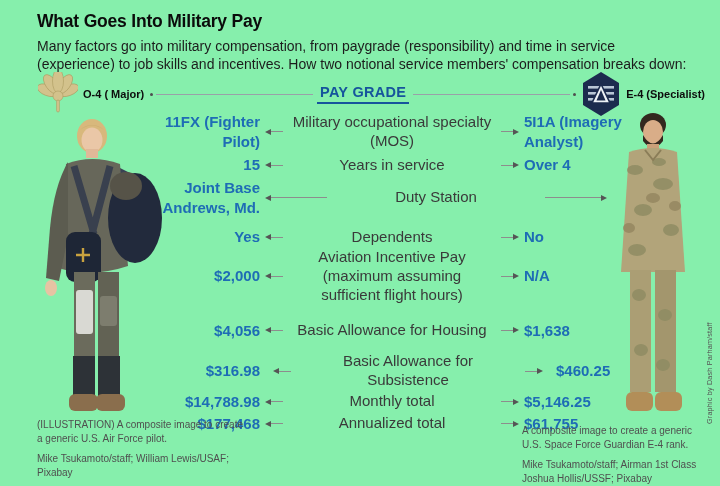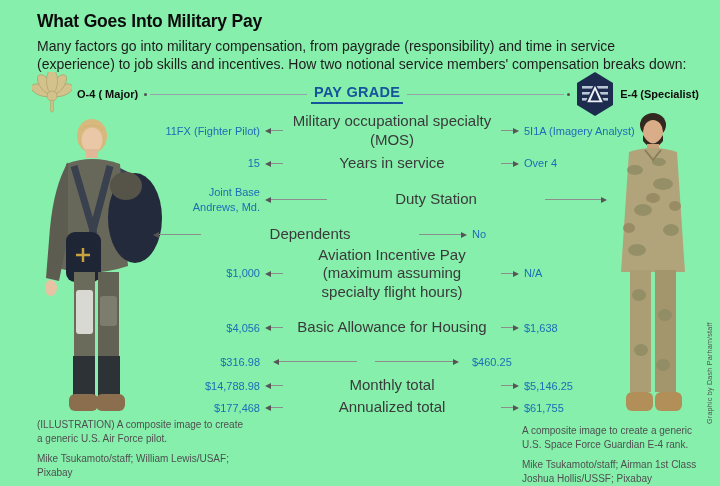--- a/index.html
+++ b/index.html
@@ -5,40 +5,40 @@
   html,body{margin:0;padding:0;background:#fff;}
   .page{position:relative;width:720px;height:486px;background:#86efac;overflow:hidden;
         font-family:"Liberation Sans",sans-serif;color:#111;}
 
   .title{position:absolute;left:37px;top:11px;font-size:17.5px;font-weight:bold;
          letter-spacing:-0.2px;color:#0b0b0b;margin:0;}
   .subtitle{position:absolute;left:37px;top:37px;width:652px;font-size:14px;
             line-height:1.32;color:#1c1c1c;margin:0;}
 
   
-  .pgbar{position:absolute;left:30px;top:72px;width:672px;height:44px;
+  .pgbar{position:absolute;left:36px;top:72px;width:672px;height:44px;
          display:flex;align-items:center;}
   .pgbar .rank-label{font-size:11px;font-weight:bold;color:#0d0d0d;white-space:nowrap;margin:0 3px;}
   .pgbar .dot{width:3px;height:3px;border-radius:50%;background:#4f4f4f;margin:0 3px;flex:none;}
   .pgbar .ln{flex:1;height:1px;background:#9aa0a8;}
   .paygrade{font-size:14.5px;font-weight:bold;color:#16549c;letter-spacing:.3px;
             border-bottom:2px solid #16549c;padding:0 3px 2px;margin:0 4px;white-space:nowrap;}
   .insig{flex:none;margin:0 2px;}
 
   
   .compare{position:absolute;left:148px;top:112px;width:464px;}
   .row{display:flex;align-items:center;min-height:22px;}
   .row:nth-child(2){margin-top:3px;}
-  .row:nth-child(3){margin-top:10px;min-height:30px;}
+  .row:nth-child(3){margin-top:2px;min-height:30px;}
   .row:nth-child(4){margin-top:9px;}
   .row:nth-child(6){margin-top:4px;min-height:44px;}
   .row:nth-child(7){min-height:24px;gap:8px;}
   .row:nth-child(8){margin-top:1px;}
   .row:nth-child(10){margin-top:3px;}
-  .val{width:112px;font-size:11px;font-weight:normal;color:#1e6cb5;
+  .val{width:112px;font-size:15px;font-weight:bold;color:#1e6cb5;
        white-space:pre-line;line-height:1.3;flex:none;}
   .val.l{text-align:right;}
   .val.r{width:140px;text-align:left;}
   .lbl{width:208px;flex:none;text-align:center;font-size:15px;color:#3a3a3a;line-height:1.25;}
   .lbl.narrow{padding:0 28px;box-sizing:border-box;}
   .arrow{flex:1;display:flex;align-items:center;min-width:18px;margin:0 5px;}
   .arrow .ln{flex:1;height:1px;background:#8d8d8d;}
   .head-l{width:0;height:0;border:3.5px solid transparent;border-left:0;border-right:6px solid #555;flex:none;}
   .head-r{width:0;height:0;border:3.5px solid transparent;border-right:0;border-left:6px solid #555;flex:none;}
 
@@ -185,38 +185,39 @@
           <span class="head-l"></span>
           <span class="ln"></span>
         </div>
       <div class="lbl">Duty Station</div>
       <div class="arrow">
           <span class="ln"></span>
           <span class="head-r"></span>
         </div>
     </div>
     <div class="row">
+      <div class="val l">Yes</div>
       <div class="arrow">
           <span class="head-l"></span>
           <span class="ln"></span>
         </div>
       <div class="lbl">Dependents</div>
       <div class="arrow">
           <span class="ln"></span>
           <span class="head-r"></span>
         </div>
       <div class="val r">No</div>
     </div>
     <div class="row">
-      <div class="val l">$1,000</div>
-      <div class="arrow">
-          <span class="head-l"></span>
-          <span class="ln"></span>
-        </div>
-      <div class="lbl narrow">Aviation Incentive Pay (maximum assuming specialty flight hours)</div>
+      <div class="val l">$2,000</div>
+      <div class="arrow">
+          <span class="head-l"></span>
+          <span class="ln"></span>
+        </div>
+      <div class="lbl narrow">Aviation Incentive Pay (maximum assuming sufficient flight hours)</div>
       <div class="arrow">
           <span class="ln"></span>
           <span class="head-r"></span>
         </div>
       <div class="val r">N/A</div>
     </div>
     <div class="row">
       <div class="val l">$4,056</div>
       <div class="arrow">
           <span class="head-l"></span>
@@ -228,20 +229,21 @@
           <span class="head-r"></span>
         </div>
       <div class="val r">$1,638</div>
     </div>
     <div class="row">
       <div class="val l">$316.98</div>
       <div class="arrow">
           <span class="head-l"></span>
           <span class="ln"></span>
         </div>
+      <div class="lbl">Basic Allowance for Subsistence</div>
       <div class="arrow">
           <span class="ln"></span>
           <span class="head-r"></span>
         </div>
       <div class="val r">$460.25</div>
     </div>
     <div class="row">
       <div class="val l">$14,788.98</div>
       <div class="arrow">
           <span class="head-l"></span>

